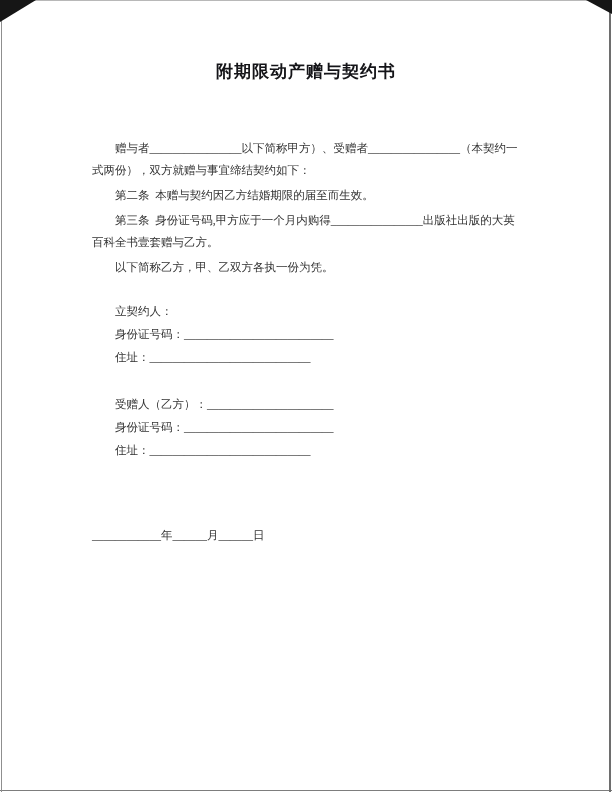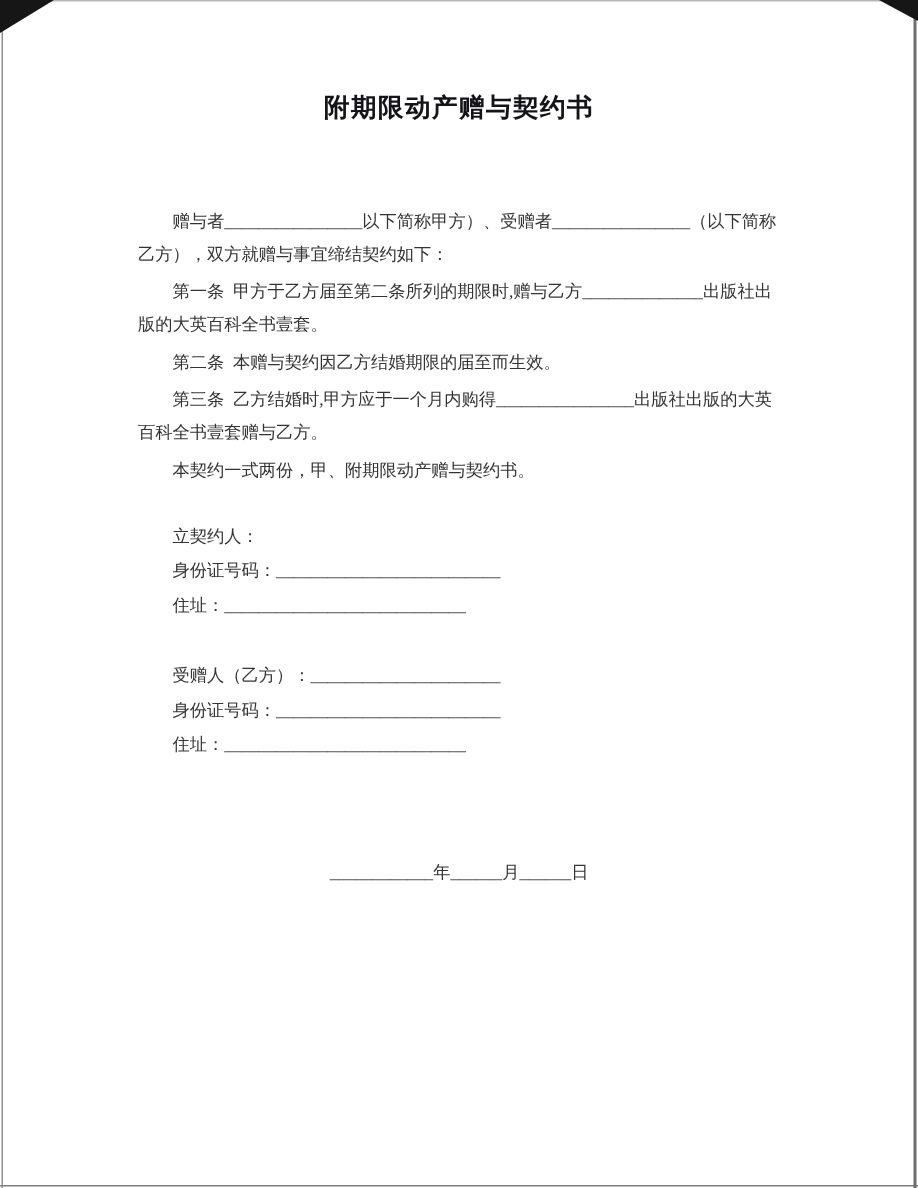--- a/index.html
+++ b/index.html
@@ -46,46 +46,45 @@
   }
   .sig-heading-block { margin: 22px 0 0 2em; font-family: Liberation Serif, serif; }
   .sig-block-b       { margin: 24px 0 4px 2em; }
   .sig {
     margin: 0;
     line-height: 23px;
     white-space: pre-wrap;
   }
   .date-line {
     margin: 62px 0 0 0;
-    text-align: center;
+    text-align: left;
     white-space: pre-wrap;
     line-height: 22px;
   }
 </style>
 </head>
 <body>
 
 <div class="page">
 
   <div class="edge edge-top"></div>
   <div class="edge edge-bottom"></div>
   <div class="edge edge-left"></div>
   <div class="edge edge-right"></div>
   <div class="corner corner-tl"></div>
   <div class="corner corner-tr"></div>
 
   <h1 class="title">附期限动产赠与契约书</h1>
 
   <div class="content">
 
-    <p class="para">赠与者________________以下简称甲方）、受赠者________________（以下简称乙方），双方就赠与事宜缔结契约如下：</p>
-    <p class="para">第一条  甲方于乙方届至第二条所列的期限时,赠与乙方______________出版社出版的大英百科全书壹套。</p>
+    <p class="para">赠与者________________以下简称甲方）、受赠者________________（本契约一式两份），双方就赠与事宜缔结契约如下：</p>
     <p class="para">第二条  本赠与契约因乙方结婚期限的届至而生效。</p>
-    <p class="para">第三条  乙方结婚时,甲方应于一个月内购得________________出版社出版的大英百科全书壹套赠与乙方。</p>
-    <p class="para">本契约一式两份，甲、附期限动产赠与契约书。</p>
+    <p class="para">第三条  身份证号码,甲方应于一个月内购得________________出版社出版的大英百科全书壹套赠与乙方。</p>
+    <p class="para">以下简称乙方，甲、乙双方各执一份为凭。</p>
 
     <div class="sig-heading-block">
       <p class="sig">立契约人：</p>
       <p class="sig">身份证号码：__________________________</p>
       <p class="sig">住址：____________________________</p>
     </div>
 
     <div class="sig-block-b">
       <p class="sig">受赠人（乙方）：______________________</p>
       <p class="sig">身份证号码：__________________________</p>

